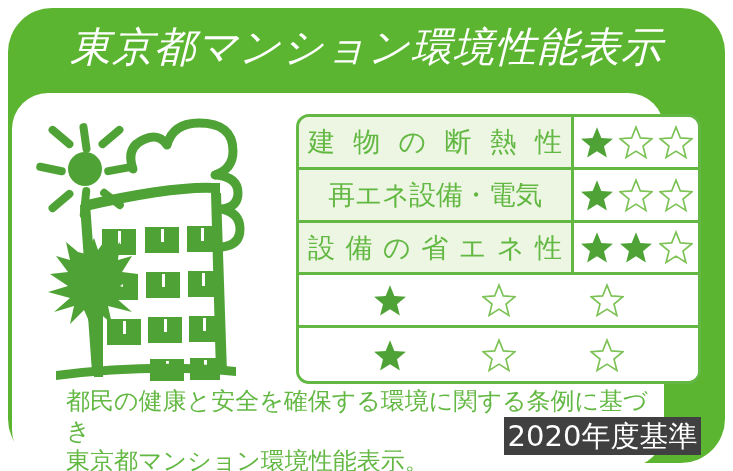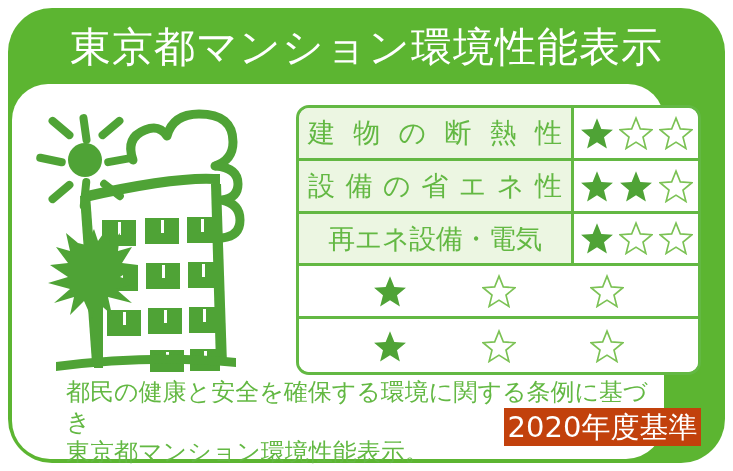--- a/index.html
+++ b/index.html
@@ -29,35 +29,36 @@
   
   #title-band {
     position: absolute;
     left: 0;
     top: 0;
     width: 100%;
     height: 78px;
     display: flex;
     align-items: center;
     justify-content: center;
+    font-style: italic;
   }
   #title-text {
     color: #ffffff;
     font-size: 41px;
     letter-spacing: 1px;
     line-height: 1;
     white-space: nowrap;
     font-weight: 400;
   }
 
   
   #inner-panel {
     position: absolute;
     left: 4px;
-    top: 76px;
+    top: 85px;
     width: 652px;
     height: 375px;
     background: #ffffff;
     border-radius: 36px 36px 38px 38px;
     box-sizing: border-box;
   }
 
   
   #illustration {
     position: absolute;
@@ -142,21 +143,21 @@
     font-size: 24px;
     line-height: 30px;
     white-space: pre-line;
   }
   #standard-badge {
     position: absolute;
     left: 492px;
     top: 31px;
     width: 197px;
     height: 38px;
-    background: #c2410c;
+    background: #404040;
     color: #ffffff;
     font-size: 29px;
     line-height: 38px;
     text-align: center;
     white-space: nowrap;
     box-sizing: border-box;
   }
 </style>
 </head>
 <body>
@@ -247,46 +248,46 @@
           <svg class="star" viewBox="0 0 32 32">
               <polygon points="16,2 20.1,12.2 31,12.9 22.6,19.9 25.3,30.5 16,24.6 6.7,30.5 9.4,19.9 1,12.9 11.9,12.2" fill="none" stroke="#7cc255" stroke-width="1.6"></polygon>
             </svg>
           <svg class="star" viewBox="0 0 32 32">
               <polygon points="16,2 20.1,12.2 31,12.9 22.6,19.9 25.3,30.5 16,24.6 6.7,30.5 9.4,19.9 1,12.9 11.9,12.2" fill="none" stroke="#7cc255" stroke-width="1.6"></polygon>
             </svg>
         </div>
       </div>
 
       <div class="rating-row">
+        <div class="rating-label tight">
+          <span>再エネ設備・電気</span>
+        </div>
+        <div class="rating-stars">
+          <svg class="star" viewBox="0 0 32 32">
+              <polygon points="16,2 20.1,12.2 31,12.9 22.6,19.9 25.3,30.5 16,24.6 6.7,30.5 9.4,19.9 1,12.9 11.9,12.2" fill="#4fa336"></polygon>
+            </svg>
+          <svg class="star" viewBox="0 0 32 32">
+              <polygon points="16,2 20.1,12.2 31,12.9 22.6,19.9 25.3,30.5 16,24.6 6.7,30.5 9.4,19.9 1,12.9 11.9,12.2" fill="none" stroke="#7cc255" stroke-width="1.6"></polygon>
+            </svg>
+          <svg class="star" viewBox="0 0 32 32">
+              <polygon points="16,2 20.1,12.2 31,12.9 22.6,19.9 25.3,30.5 16,24.6 6.7,30.5 9.4,19.9 1,12.9 11.9,12.2" fill="none" stroke="#7cc255" stroke-width="1.6"></polygon>
+            </svg>
+        </div>
+      </div>
+
+      <div class="rating-row">
         <div class="rating-label">
           <span>設備の省エネ性</span>
         </div>
         <div class="rating-stars">
           <svg class="star" viewBox="0 0 32 32">
               <polygon points="16,2 20.1,12.2 31,12.9 22.6,19.9 25.3,30.5 16,24.6 6.7,30.5 9.4,19.9 1,12.9 11.9,12.2" fill="#4fa336"></polygon>
             </svg>
           <svg class="star" viewBox="0 0 32 32">
               <polygon points="16,2 20.1,12.2 31,12.9 22.6,19.9 25.3,30.5 16,24.6 6.7,30.5 9.4,19.9 1,12.9 11.9,12.2" fill="#4fa336"></polygon>
-            </svg>
-          <svg class="star" viewBox="0 0 32 32">
-              <polygon points="16,2 20.1,12.2 31,12.9 22.6,19.9 25.3,30.5 16,24.6 6.7,30.5 9.4,19.9 1,12.9 11.9,12.2" fill="none" stroke="#7cc255" stroke-width="1.6"></polygon>
-            </svg>
-        </div>
-      </div>
-
-      <div class="rating-row">
-        <div class="rating-label tight">
-          <span>再エネ設備・電気</span>
-        </div>
-        <div class="rating-stars">
-          <svg class="star" viewBox="0 0 32 32">
-              <polygon points="16,2 20.1,12.2 31,12.9 22.6,19.9 25.3,30.5 16,24.6 6.7,30.5 9.4,19.9 1,12.9 11.9,12.2" fill="#4fa336"></polygon>
-            </svg>
-          <svg class="star" viewBox="0 0 32 32">
-              <polygon points="16,2 20.1,12.2 31,12.9 22.6,19.9 25.3,30.5 16,24.6 6.7,30.5 9.4,19.9 1,12.9 11.9,12.2" fill="none" stroke="#7cc255" stroke-width="1.6"></polygon>
             </svg>
           <svg class="star" viewBox="0 0 32 32">
               <polygon points="16,2 20.1,12.2 31,12.9 22.6,19.9 25.3,30.5 16,24.6 6.7,30.5 9.4,19.9 1,12.9 11.9,12.2" fill="none" stroke="#7cc255" stroke-width="1.6"></polygon>
             </svg>
         </div>
       </div>
 
       <div class="rating-row">
         <div class="rating-stars">
           <svg class="star" viewBox="0 0 32 32">

